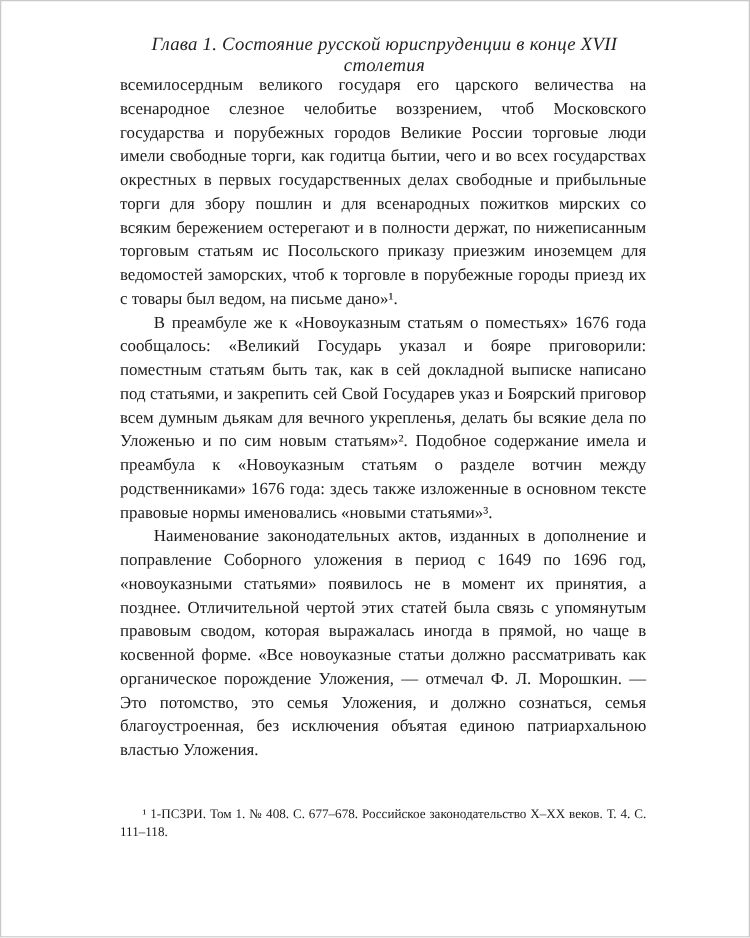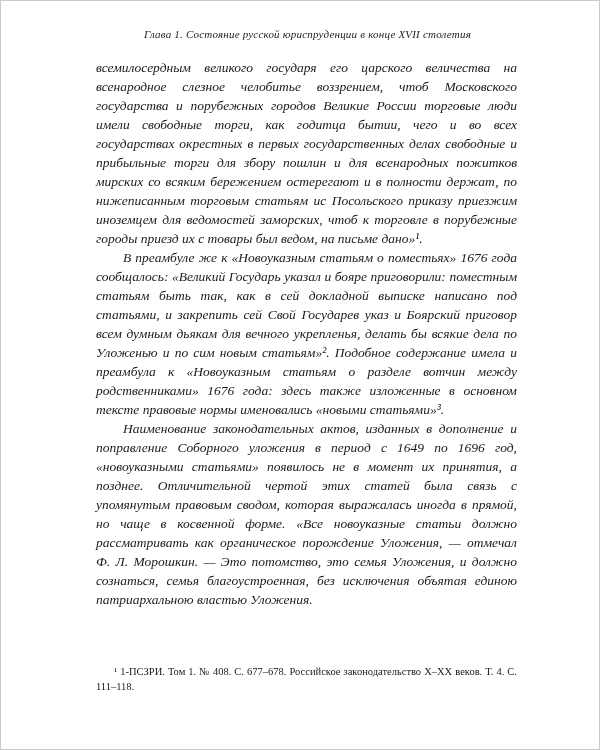--- a/index.html
+++ b/index.html
@@ -19,46 +19,45 @@
     color: #1a1a1a;
     overflow: hidden;
   }
   .running-head {
     position: absolute;
     top: 27px;
     left: 95px;
     right: 80px;
     text-align: center;
     font-style: italic;
-    font-size: 11px;
+    font-size: 15px;
     letter-spacing: 0.2px;
     color: #222;
   }
   .body-text {
     position: absolute;
     top: 57px;
     left: 95px;
     right: 82px;
     font-size: 13.5px;
     line-height: 19px;
     text-align: justify;
     hyphens: auto;
     -webkit-hyphens: auto;
   }
   .body-text p.para {
     margin: 0;
     text-indent: 27px;
-    font-style: italic;
   }
   .body-text p.para.no-indent {
     text-indent: 0;
   }
   .footnotes {
     position: absolute;
-    top: 664px;
+    top: 644px;
     left: 95px;
     right: 82px;
     font-size: 10.5px;
     line-height: 14.5px;
     text-align: justify;
     hyphens: auto;
     -webkit-hyphens: auto;
   }
   .footnotes p.footnote {
     margin: 0 0 1px 0;

